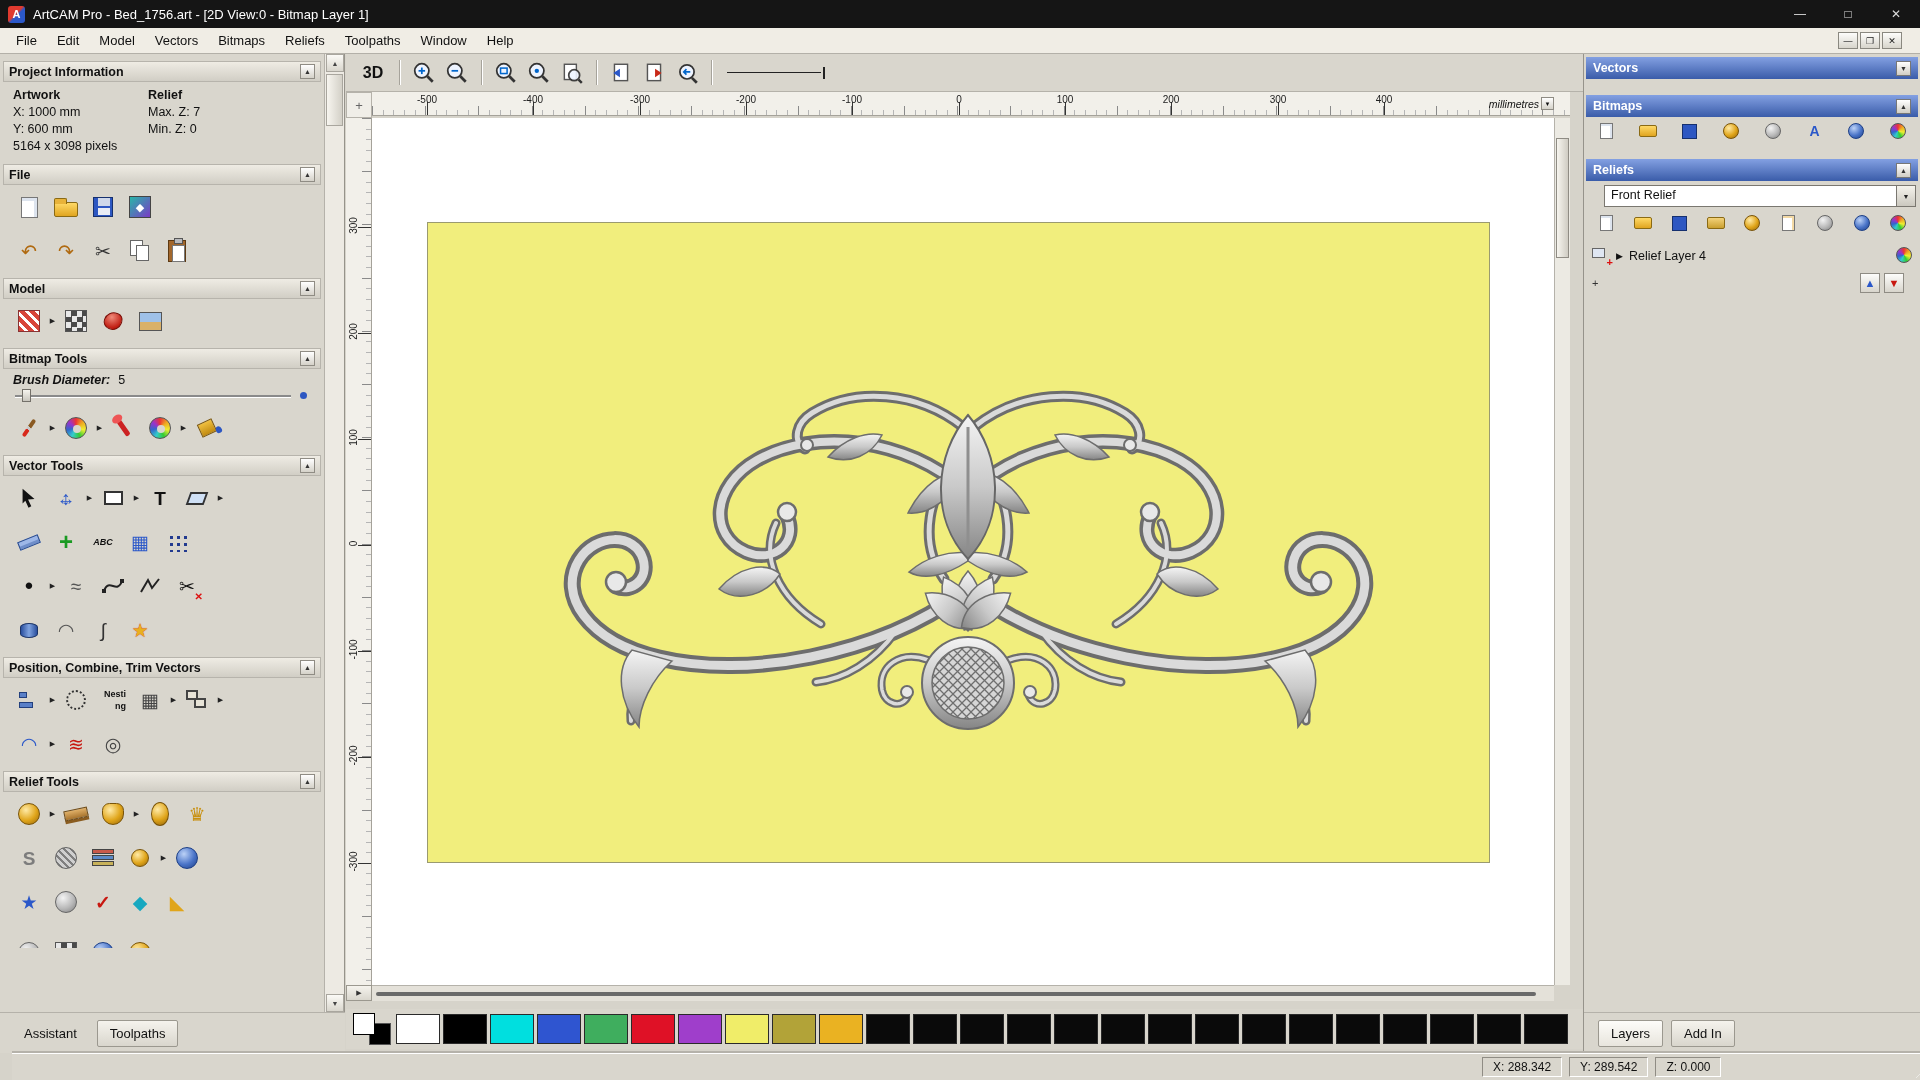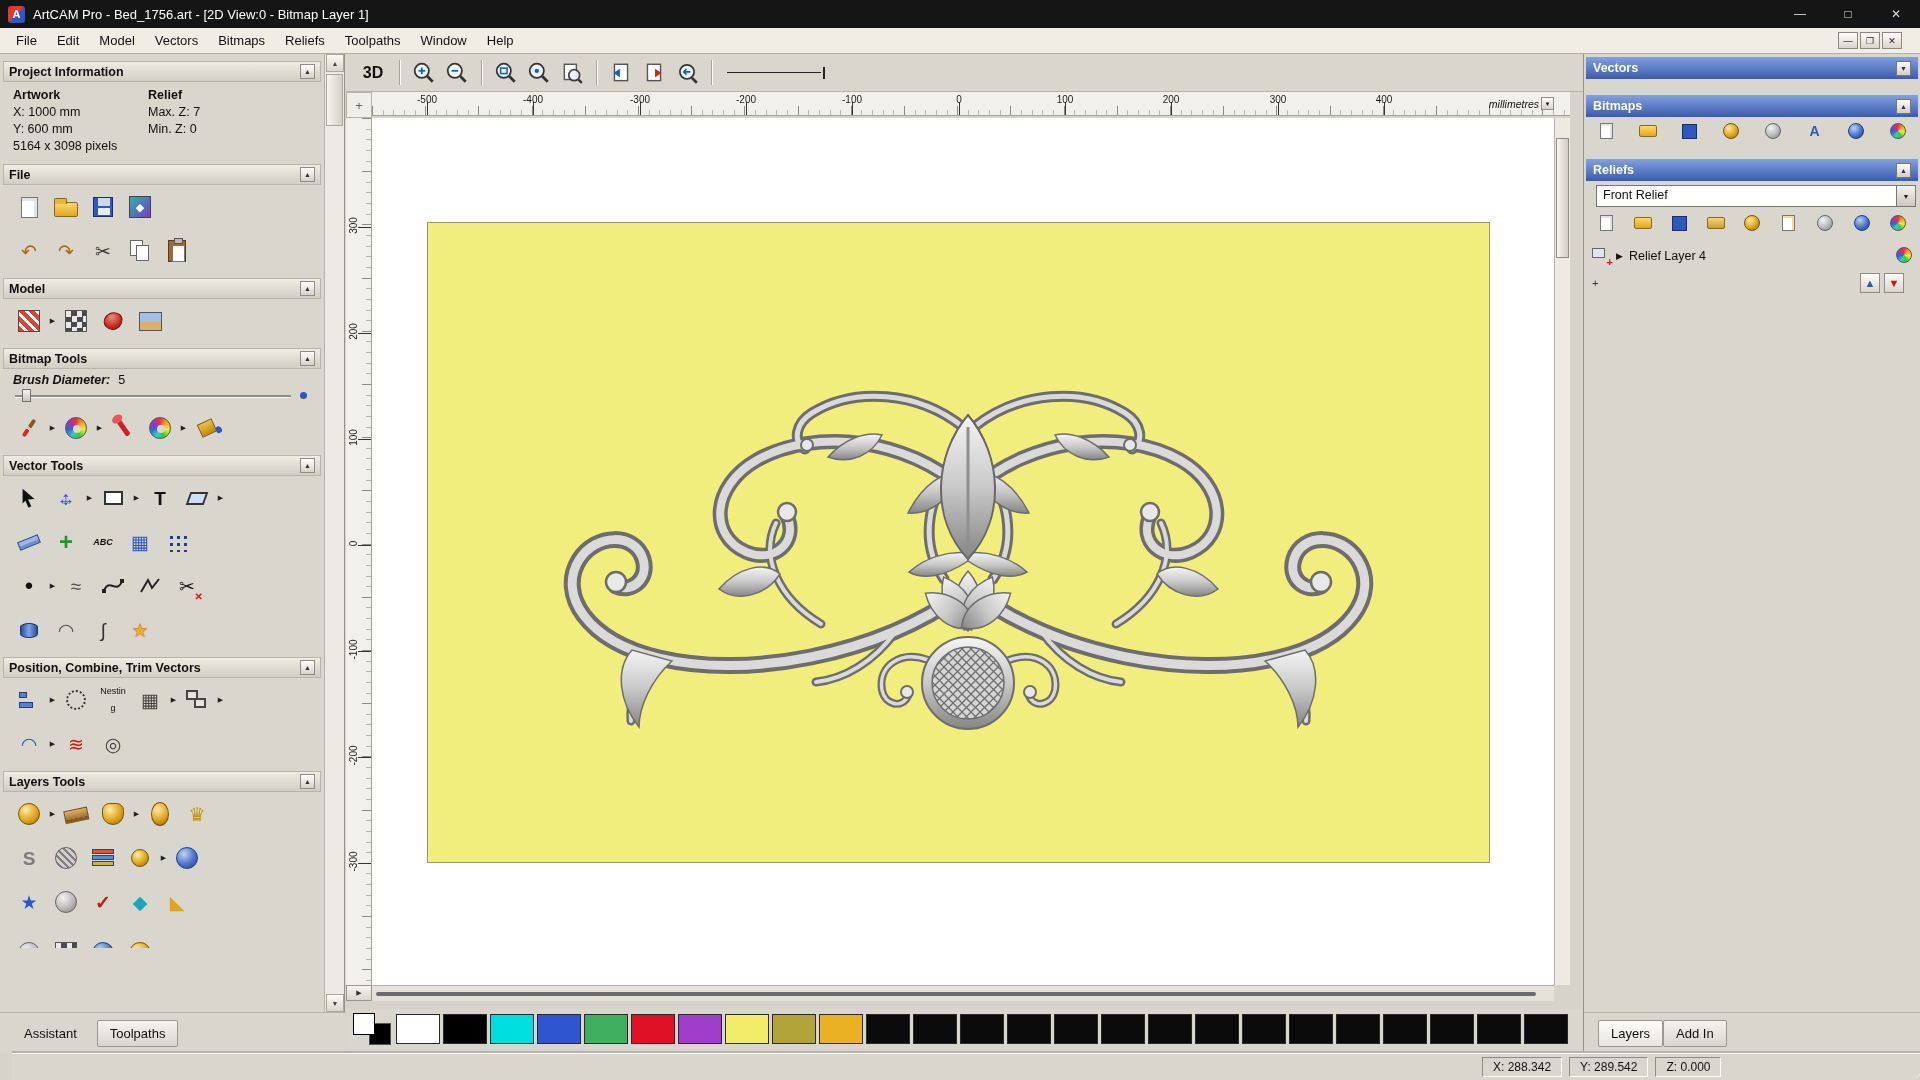--- a/index.html
+++ b/index.html
@@ -65,21 +65,21 @@
 .dotring{width:20px;height:20px;border:2px dotted #333;border-radius:50%}
 .cyl{width:18px;height:15px;background:linear-gradient(90deg,#2a4f9e,#7fa3e0,#2a4f9e);border:1px solid #1c3568;border-radius:9px/4px}
 .align-ic{position:relative;width:20px;height:20px}
 .align-ic i{position:absolute;background:#5a80c8;border:1px solid #23407e}
 .align-ic i:first-child{left:0;top:2px;width:8px;height:6px}
 .align-ic i:last-child{left:0;bottom:2px;width:14px;height:6px}
 .group-ic{position:relative;width:22px;height:20px}
 .group-ic i{position:absolute;width:12px;height:10px;border:2px solid #444;background:#e8e4d8}
 .group-ic i:first-child{left:0;top:0}
 .group-ic i:last-child{left:8px;top:8px}
-.nesting{width:26px;font-size:9px;font-weight:normal;line-height:17px;word-break:break-all;text-align:center}
+.nesting{width:26px;font-size:9px;font-weight:bold;line-height:12px;word-break:break-all;text-align:right}
 .orb{width:22px;height:22px;border-radius:50%;background:radial-gradient(circle at 35% 30%,#ffeaa6,#e0a51a 55%,#96660a);border:1px solid #7a5408}
 .orbg{width:22px;height:22px;border-radius:50%;background:radial-gradient(circle at 35% 30%,#f3f3f3,#b9b9b9 55%,#7d7d7d);border:1px solid #666}
 .orbb{width:22px;height:22px;border-radius:50%;background:radial-gradient(circle at 35% 30%,#bcd2f7,#4a74c8 55%,#1d3f86);border:1px solid #1d3f86}
 .weave{width:22px;height:22px;border-radius:50%;border:1px solid #666;background:repeating-linear-gradient(45deg,#cfcfcf 0 3px,#7f7f7f 3px 5px)}
 .plank{width:24px;height:10px;background:linear-gradient(#e0b068,#a8742e);border:1px solid #6e4a16;transform:rotate(-12deg);box-shadow:0 3px 0 #8a5c20}
 .books{position:relative;width:22px;height:20px}
 .books i{position:absolute;left:0;width:22px;height:5px;border:1px solid #444}
 .books i:nth-child(1){top:1px;background:#c85a4a}
 .books i:nth-child(2){top:7px;background:#5a8ac8}
 .books i:nth-child(3){top:13px;background:#c8b25a}
@@ -144,32 +144,32 @@
 .si{width:24px;height:22px;display:flex;align-items:center;justify-content:center}
 .mpage{width:13px;height:16px;background:#fff;border:1px solid #777;box-shadow:inset -2px 2px 0 #dde4ee}
 .mfolder{width:18px;height:12px;background:linear-gradient(#ffd966,#e0a520);border:1px solid #8a6a14;border-radius:2px}
 .mdisk{width:15px;height:15px;background:#2d57c2;border:1px solid #16306e}
 .morb{width:16px;height:16px;border-radius:50%;background:radial-gradient(circle at 35% 30%,#ffeaa6,#e0a51a 55%,#96660a);border:1px solid #7a5408}
 .morbg{width:16px;height:16px;border-radius:50%;background:radial-gradient(circle at 35% 30%,#f3f3f3,#b9b9b9 55%,#7d7d7d);border:1px solid #666}
 .morbb{width:16px;height:16px;border-radius:50%;background:radial-gradient(circle at 35% 30%,#bcd2f7,#4a74c8 55%,#1d3f86);border:1px solid #1d3f86}
 .mconic{width:16px;height:16px;border-radius:50%;background:conic-gradient(#e33,#ea2,#ee3,#3c3,#3cc,#36c,#93c,#e33);border:1px solid #555}
 .mphoto{width:20px;height:15px;border:1px solid #555;background:linear-gradient(#9fc1e8 0 55%,#d9b169 55% 100%)}
 .layer-row{display:flex;align-items:center;gap:7px;height:27px;padding:0 8px;background:#efede7;border:1px solid #c5c2ba;margin:1px 3px;font-size:12.5px}
-.combo{display:flex;margin:4px 4px 2px 12px;height:22px;border:1px solid #7a7770;background:#fff}
+.combo{display:flex;margin:4px 4px 2px 20px;height:22px;border:1px solid #7a7770;background:#fff}
 .combo .val{flex:1;padding:2px 6px;font-size:12.5px}
 .combo .btn{width:19px;background:linear-gradient(#f5f3ec,#cbc8bf);border-left:1px solid #7a7770;display:flex;align-items:center;justify-content:center;font-size:7px;color:#222}
 .relief-row{display:flex;align-items:center;gap:6px;height:26px;padding:0 8px;margin-top:6px;font-size:12.5px}
 .stack-ic{position:relative;width:18px;height:16px}
 .stack-ic i{position:absolute;width:13px;height:10px;border:1px solid #666;background:#dfe6f2}
 .stack-ic i:first-child{left:0;top:0}
 .stack-ic i:last-child{left:4px;top:5px}
 .stack-ic b{position:absolute;right:-3px;bottom:-4px;color:#d11;font-size:11px;line-height:1}
 #updown{display:flex;justify-content:flex-end;gap:4px;padding:4px 16px 0 8px;align-items:center}
 .udbtn{width:20px;height:20px;border:1px solid #8f8c84;background:linear-gradient(#fdfdfb,#d8d5cc);display:flex;align-items:center;justify-content:center;font-size:11px}
-#rp-tabs{position:absolute;left:0;bottom:0;width:337px;height:41px;background:#d9d6cd;border-top:1px solid #b5b2aa;display:flex;align-items:center;padding-left:14px;}
+#rp-tabs{position:absolute;left:0;bottom:0;width:337px;height:41px;background:#d9d6cd;border-top:1px solid #b5b2aa;display:flex;align-items:center;padding-left:14px;gap:8px}
 
 
 #statusbar{position:absolute;left:12px;top:1053px;width:1920px;height:27px;background:#d9d6cd;border-top:1px solid #fff;box-shadow:0 -2px 0 #b5b2aa}
 #status-cells{position:absolute;left:1470px;top:3px;display:flex;gap:7px}
 .status-cell{border:1px solid;border-color:#8f8c84 #fff #fff #8f8c84;padding:2px 10px;font-size:12px;background:#d9d6cd}
 #grip{position:absolute;right:2px;bottom:2px;width:14px;height:14px;background:repeating-linear-gradient(135deg,transparent 0 3px,#9a978f 3px 4px,#fff 4px 5px);clip-path:polygon(100% 0,100% 100%,0 100%)}
 </style>
 </head>
 <body>
 
@@ -434,21 +434,21 @@
       <span class="dr">▶</span>
       <div class="ti">
           <span class="g" style="color:#c81810">≋</span>
         </div>
       <div class="ti">
           <span class="g" style="color:#444">◎</span>
         </div>
     </div>
 
     <div class="sec-h">
-      <span>Layers Tools</span>
+      <span>Relief Tools</span>
       <span class="col-btn">▲</span>
     </div>
     <div class="irow">
       <div class="ti">
           <div class="orb"></div>
         </div>
       <span class="dr">▶</span>
       <div class="ti">
           <div class="plank"></div>
         </div>

